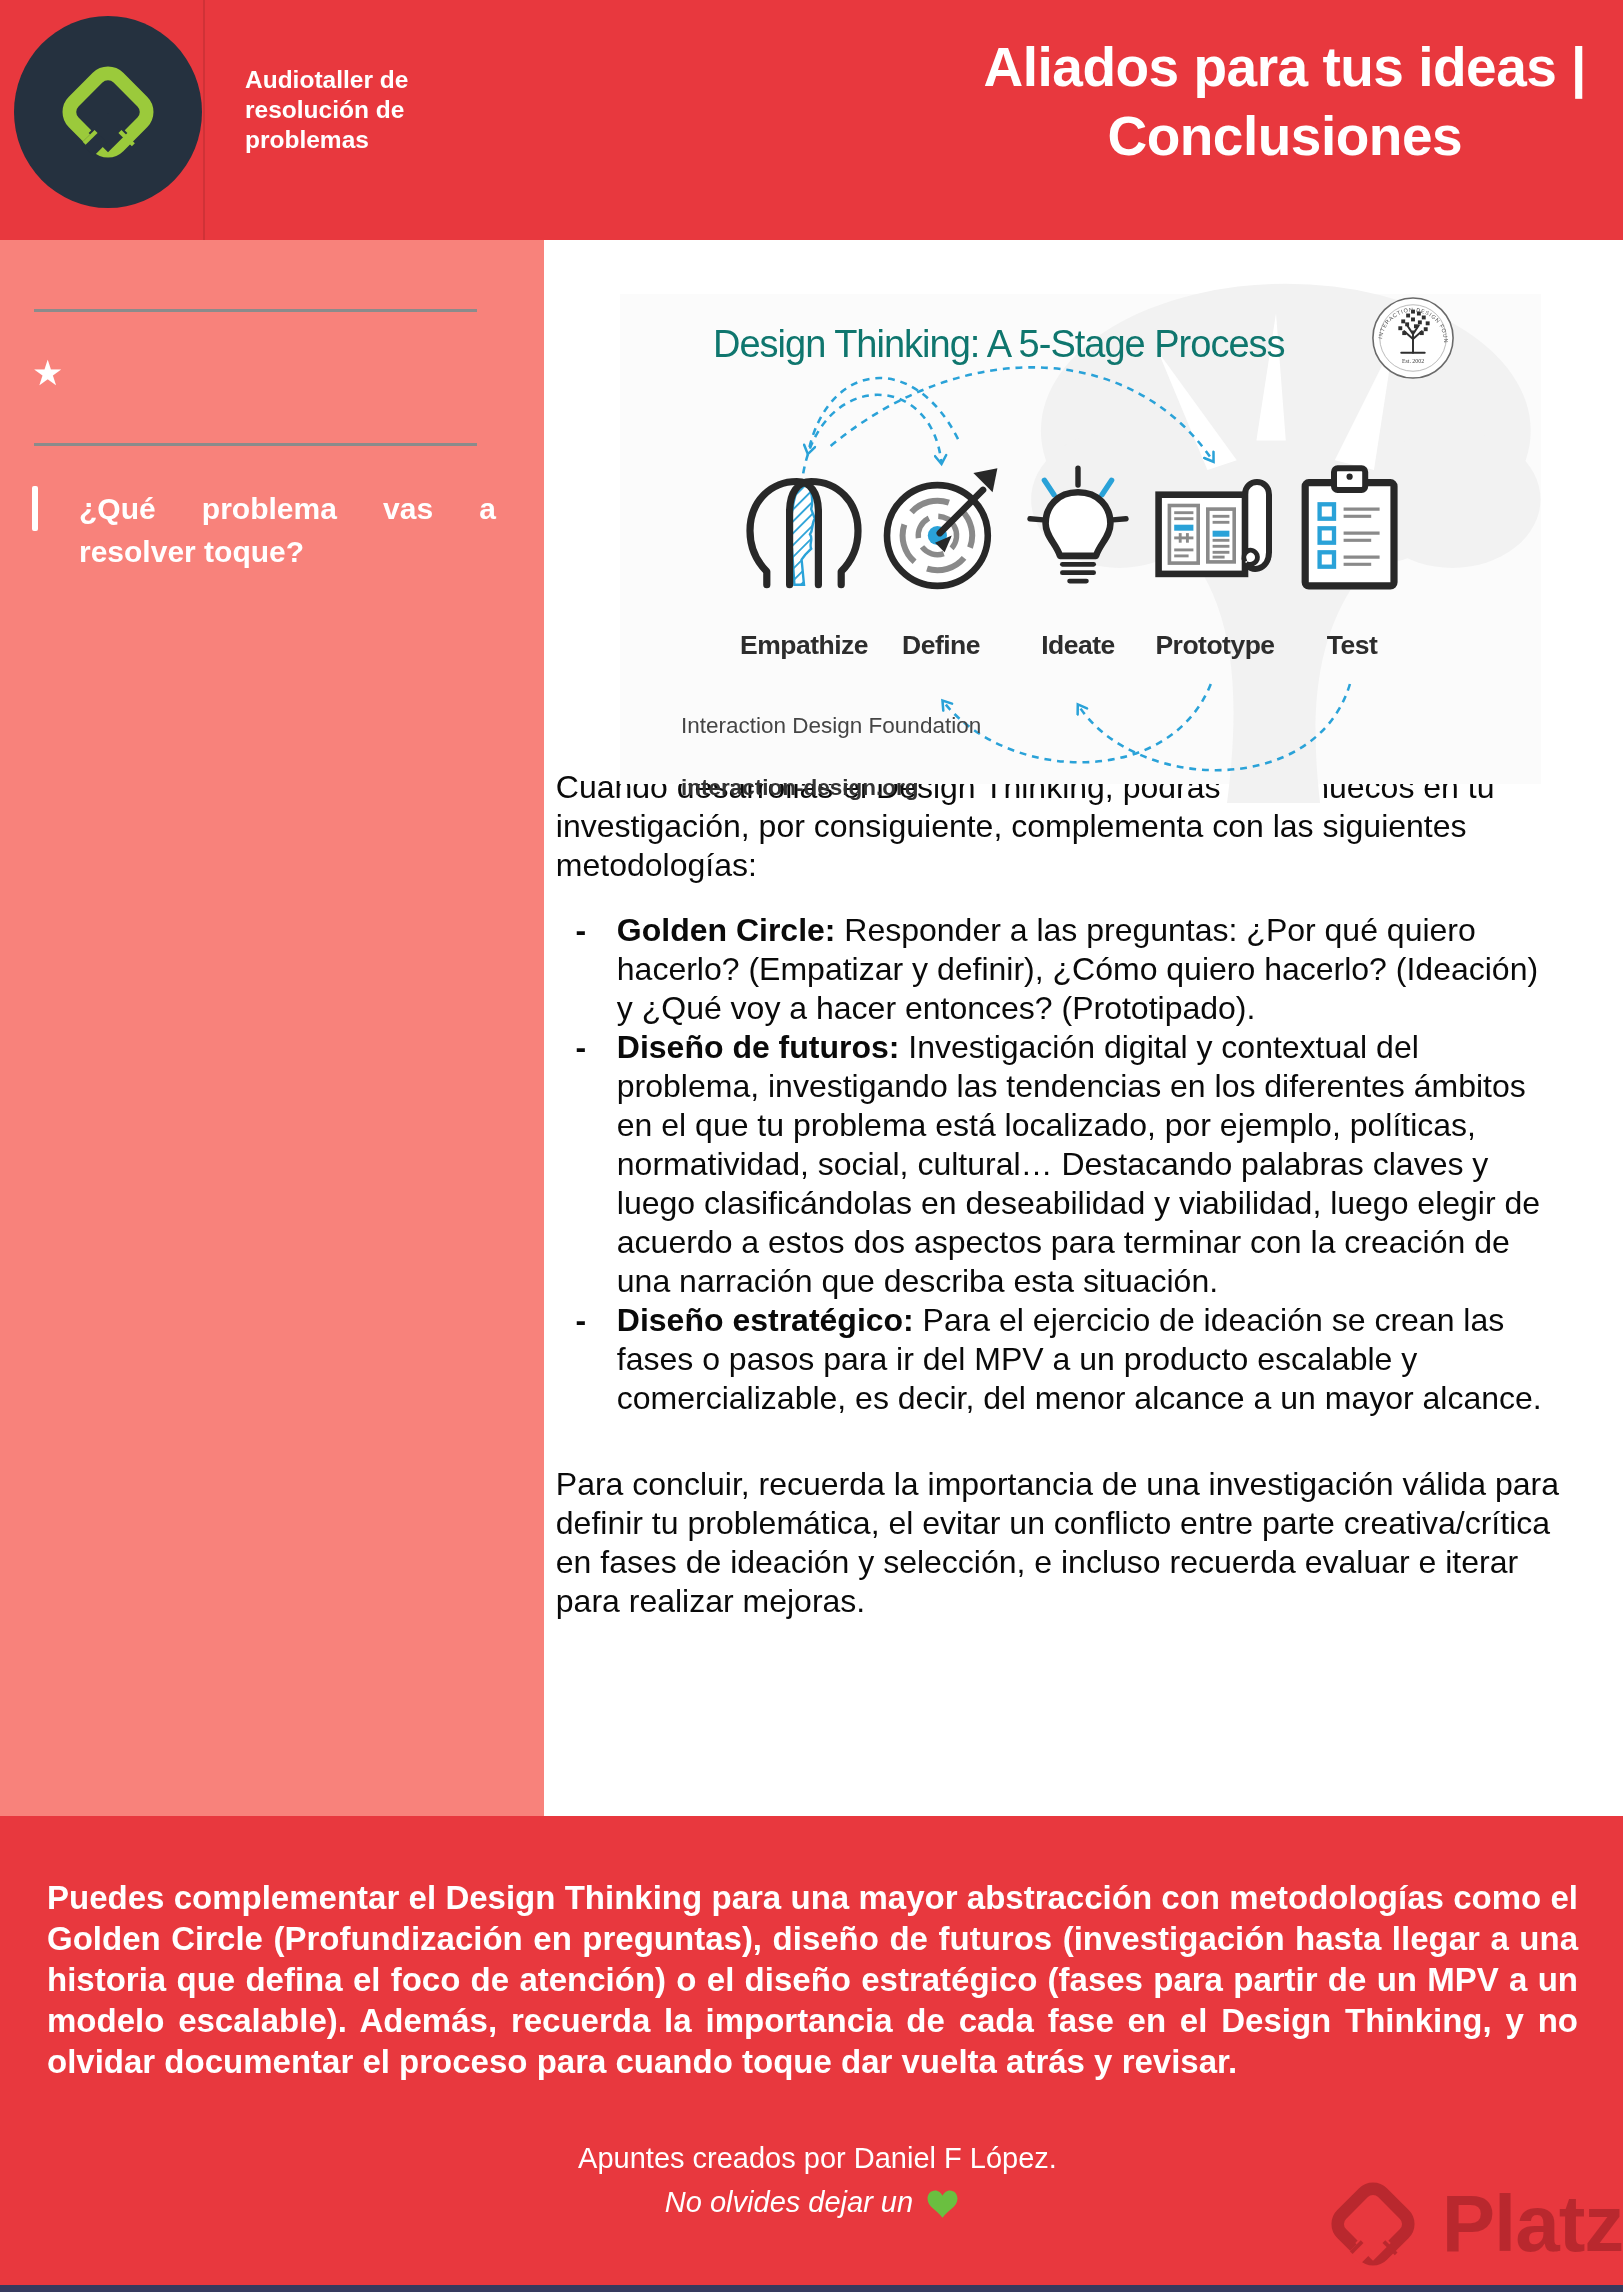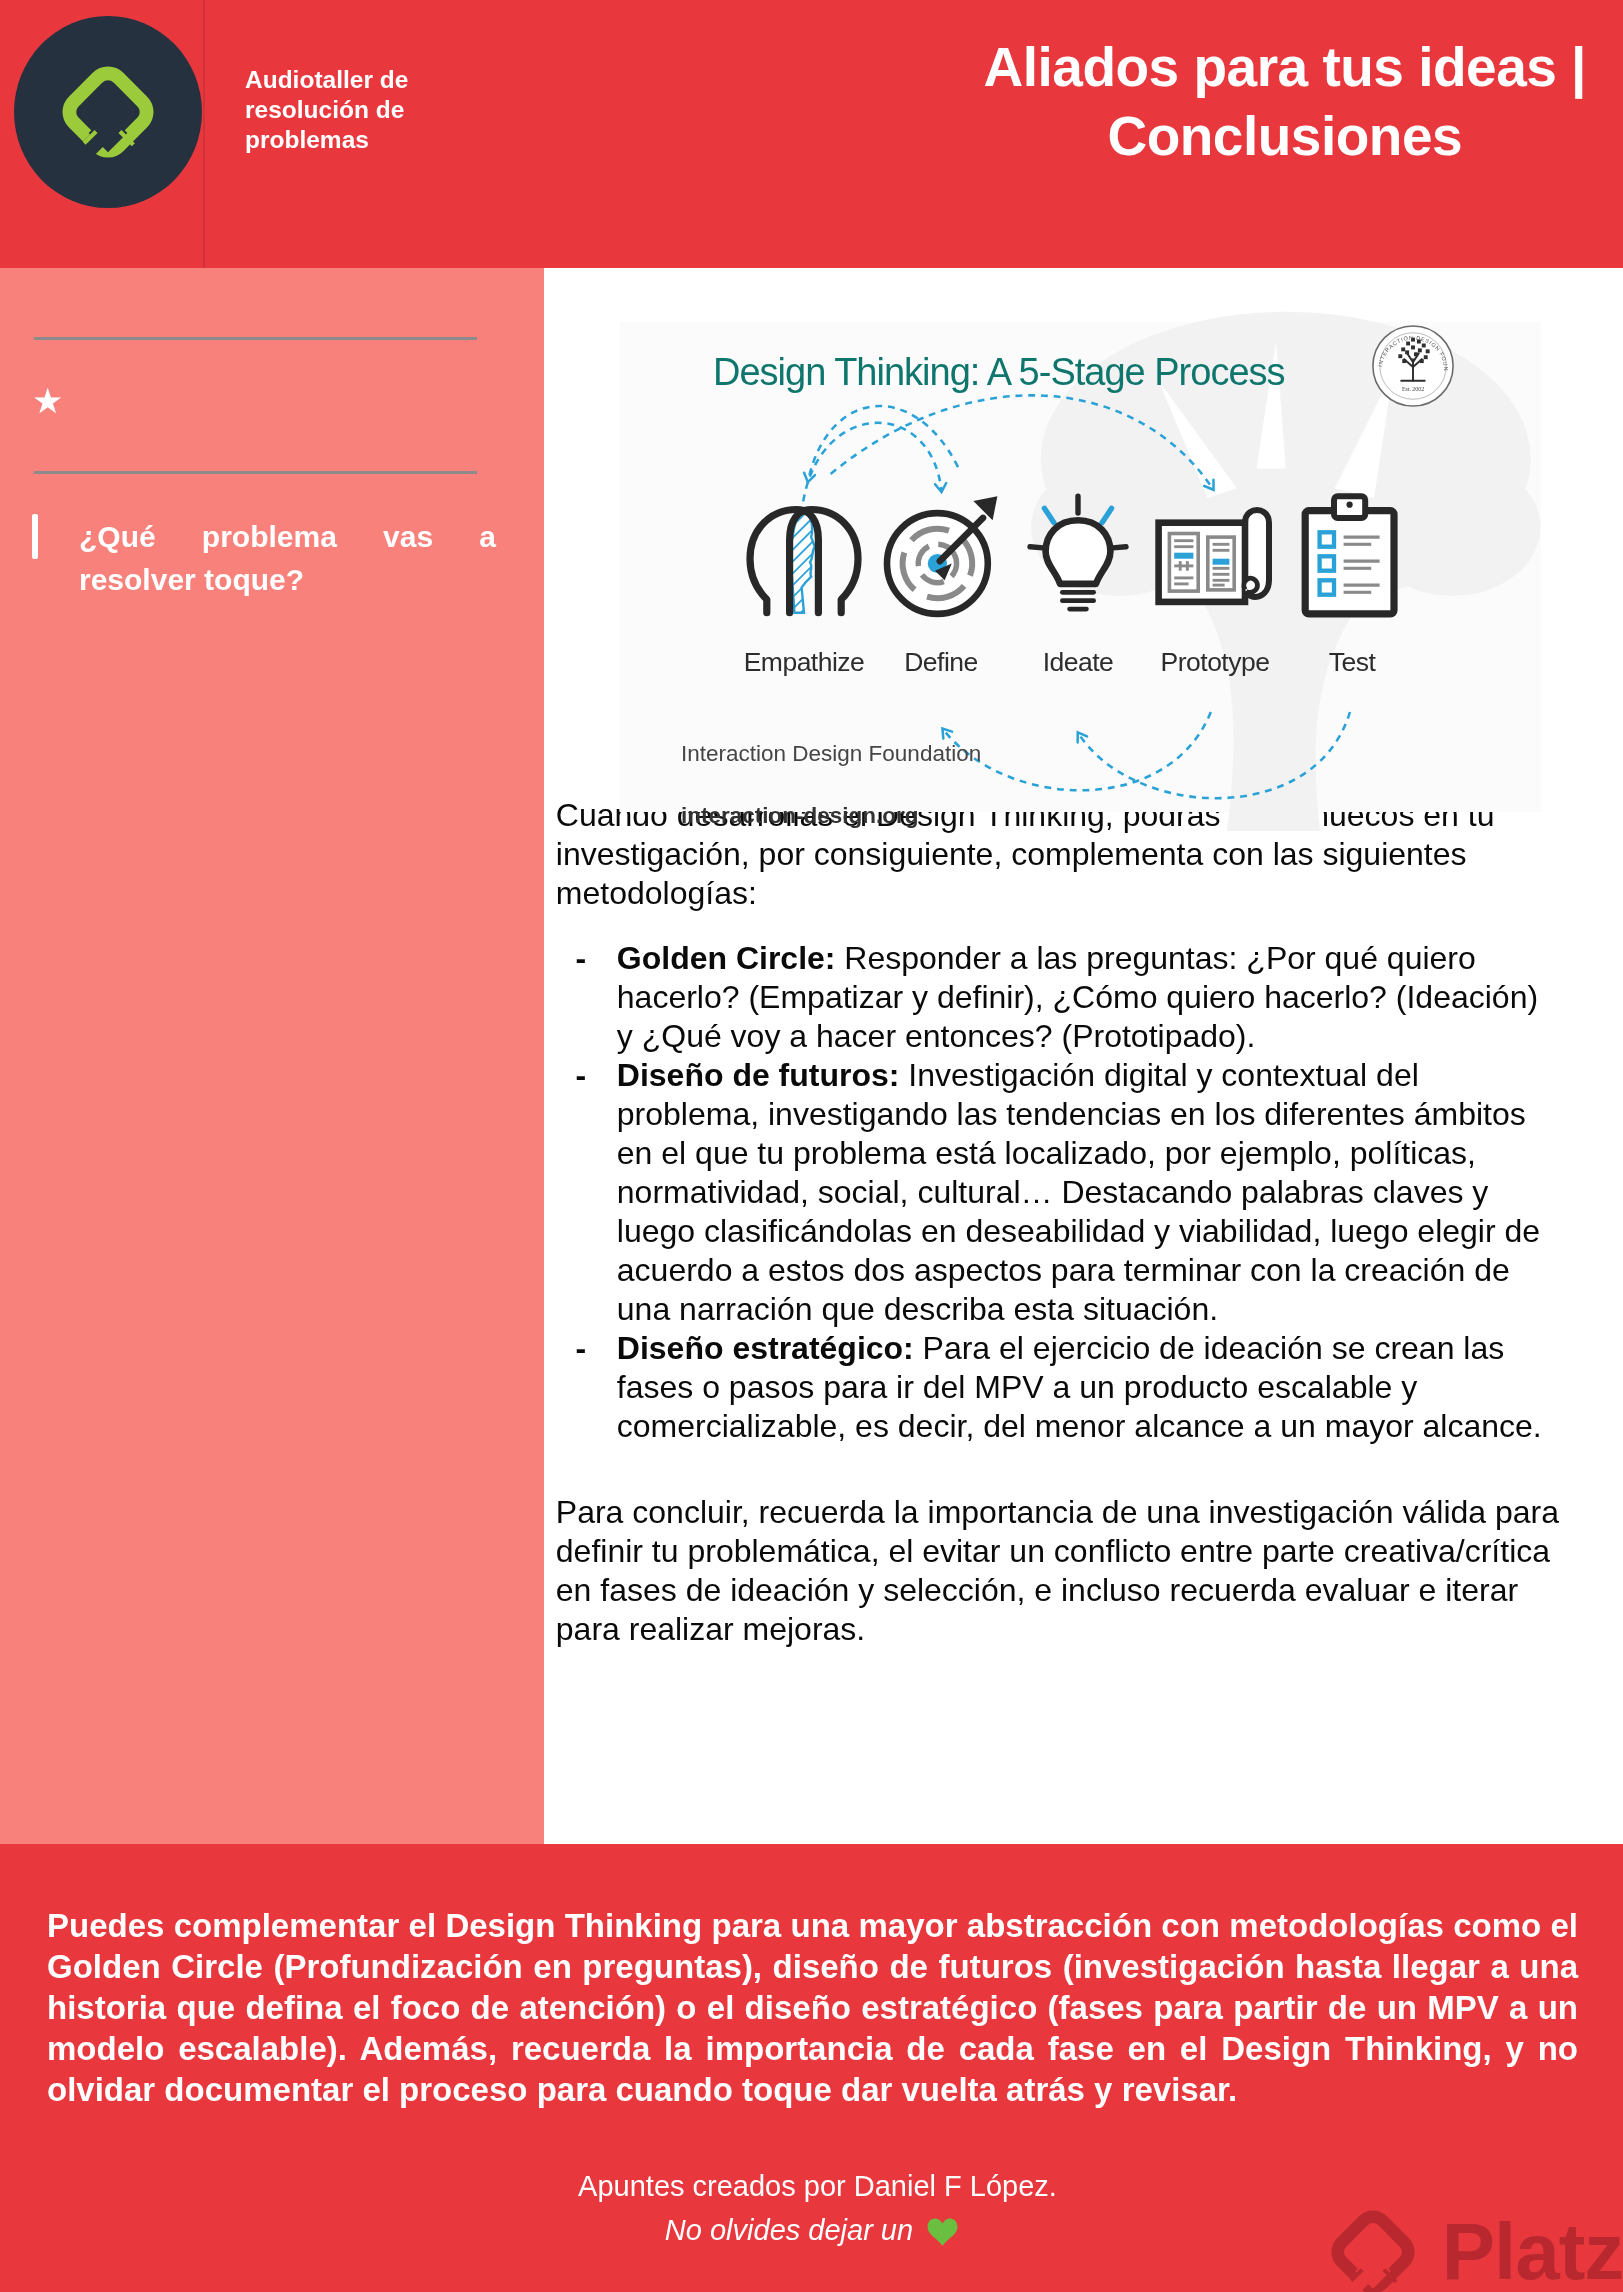--- a/index.html
+++ b/index.html
@@ -3,21 +3,21 @@
 <meta charset="utf-8">
 <style>
   * { margin:0; padding:0; box-sizing:border-box; }
   html,body { background:#ffffff; }
   .page {
     position:relative; width:1623px; height:2293px; margin:0 auto;
     font-family:"Liberation Sans", sans-serif; background:#ffffff; overflow:hidden;
   }
 
   
-  .header { position:relative; width:100%; height:268px; background:#e8383e;padding-left:44px; }
+  .header { position:relative; width:100%; height:240px; background:#e8383e;padding-left:44px; }
   .header-divider { position:absolute; left:203px; top:0; width:2px; height:100%; background:rgba(0,0,0,.10); }
   .logo-circle {
     position:absolute; left:13.7px; top:15.7px; width:188px; height:192px;
     background:#25313f; border-radius:50%;
     display:flex; align-items:center; justify-content:center;
   }
   .logo-circle svg { width:116px; height:116px; color:#9bca3b; --cut:#25313f; }
   .brand {
     position:absolute; left:245px; top:65px; color:#fff; font-weight:bold;
     font-size:24.5px; line-height:30px; white-space:pre-line;
@@ -57,21 +57,21 @@
   }
   .seal { position:absolute; right:84px; top:0; width:88px; height:88px; }
   .arrows { position:absolute; left:0; top:0; width:921px; height:490px; }
   .stages {
     position:absolute; left:0; top:162px; width:921px;
     display:flex; justify-content:space-between; padding:0 123px 0 118px;
   }
   .stage { width:132px; display:flex; flex-direction:column; align-items:center; }
   .stage svg { width:132px; height:147px; }
   .stage-label {
-    margin-top:16px; font-size:26.5px; font-weight:normal; color:#2d2d2d; letter-spacing:-0.5px;
+    margin-top:27px; font-size:26.5px; font-weight:bold; color:#2d2d2d; letter-spacing:-0.5px;
   }
   .attribution { position:absolute; left:61px; top:417px; font-size:22.5px; color:#454545; line-height:30px; }
   .attribution .org { font-weight:bold; color:#333;margin-top:32px; }
 
   
   .intro-para, .conclusion-para {
     margin:0 0 0 11.8px; width:1010px; font-size:32px; line-height:39px; color:#0a0a0a;
   }
   .intro-para { margin-top:-15.7px; }
   .conclusion-para { margin-top:47px; }

